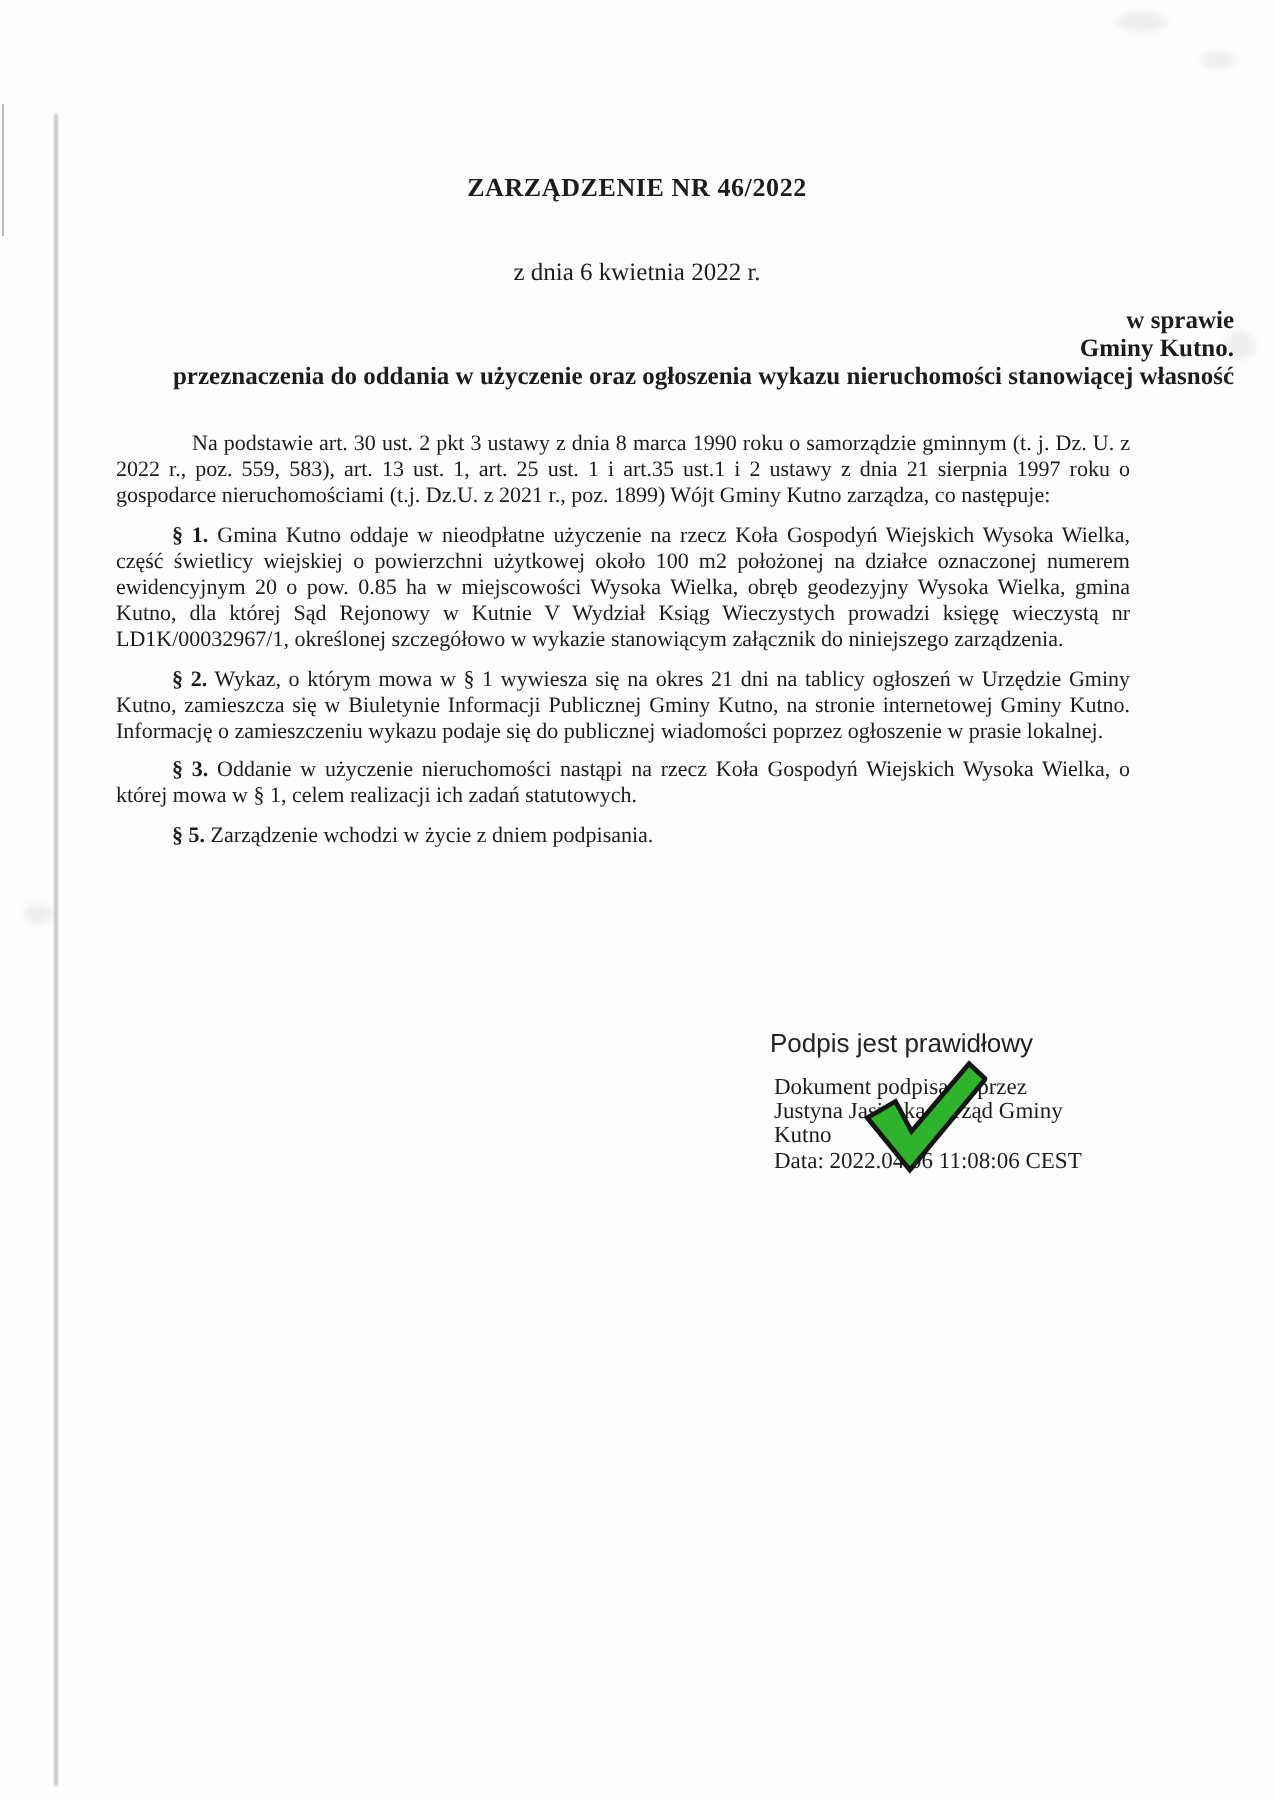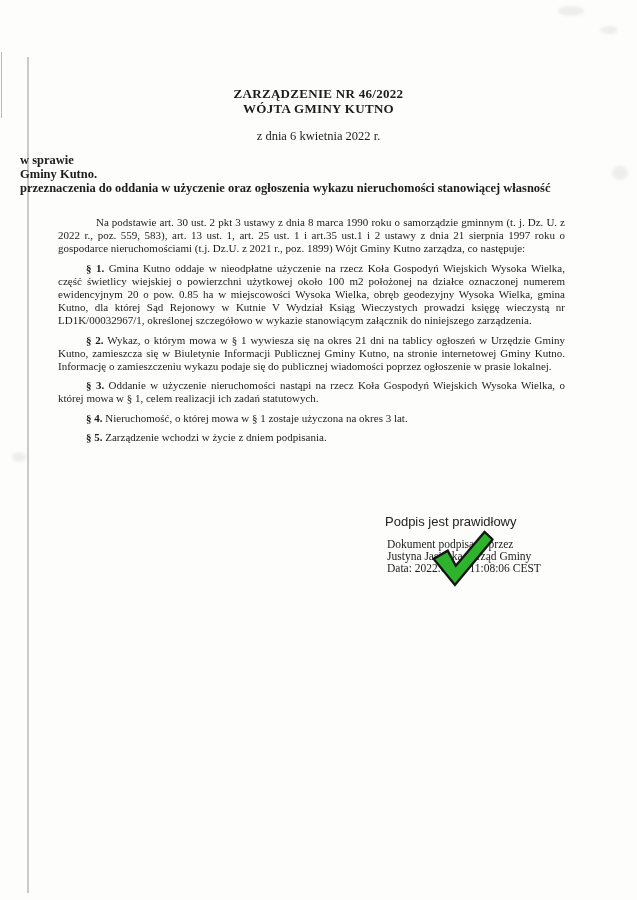--- a/index.html
+++ b/index.html
@@ -32,21 +32,21 @@
     position:absolute;left:0;top:86px;width:637px;
     text-align:center;font-weight:bold;font-size:13px;line-height:15px;
     letter-spacing:.3px;
   }
   .date-line{
     position:absolute;left:0;top:129px;width:637px;
     text-align:center;font-size:12.5px;
   }
   .subject-block{
     position:absolute;left:20px;top:153px;width:597px;
-    text-align:left;font-weight:bold;font-size:12.5px;line-height:14px;
+    text-align:right;font-weight:bold;font-size:12.5px;line-height:14px;
   }
   
   .body-block{
     position:absolute;left:58px;top:216px;width:507px;
     font-size:11px;line-height:13.2px;text-align:justify;
   }
   .body-block p{margin:0 0 6px 0;}
   .preamble{text-indent:38px;}
   .par{text-indent:28px;}
   .par b{font-weight:bold;}
@@ -75,50 +75,49 @@
 
   <div class="edge-line-left"></div>
   <div class="edge-tick-topleft"></div>
   <div class="speck sp1"></div>
   <div class="speck sp2"></div>
   <div class="speck sp3"></div>
   <div class="speck sp4"></div>
 
   <div class="title-block">
     <div>ZARZĄDZENIE NR 46/2022</div>
-    <div>WÓJTA GMINY KUTNO</div>
   </div>
 
   <div class="date-line">z dnia 6 kwietnia 2022 r.</div>
 
   <div class="subject-block">
     <div>w sprawie</div>
     <div>Gminy Kutno.</div>
     <div>przeznaczenia do oddania w użyczenie oraz ogłoszenia wykazu nieruchomości stanowiącej własność</div>
   </div>
 
   <div class="body-block">
     <p class="preamble">Na podstawie art. 30 ust. 2 pkt 3 ustawy z dnia 8 marca 1990 roku o samorządzie gminnym (t. j. Dz. U. z 2022 r., poz. 559, 583), art. 13 ust. 1, art. 25 ust. 1 i art.35 ust.1 i 2 ustawy z dnia 21 sierpnia 1997 roku o gospodarce nieruchomościami (t.j. Dz.U. z 2021 r., poz. 1899) Wójt Gminy Kutno zarządza, co następuje:</p>
 
     <p class="par"><b>§ 1.</b> <span>Gmina Kutno oddaje w nieodpłatne użyczenie na rzecz Koła Gospodyń Wiejskich Wysoka Wielka, część świetlicy wiejskiej o powierzchni użytkowej około 100 m2 położonej na działce oznaczonej numerem ewidencyjnym 20 o pow. 0.85 ha w miejscowości Wysoka Wielka, obręb geodezyjny Wysoka Wielka, gmina Kutno, dla której Sąd Rejonowy w Kutnie V Wydział Ksiąg Wieczystych prowadzi księgę wieczystą nr LD1K/00032967/1, określonej szczegółowo w wykazie stanowiącym załącznik do niniejszego zarządzenia.</span></p>
 
     <p class="par"><b>§ 2.</b> <span>Wykaz, o którym mowa w § 1 wywiesza się na okres 21 dni na tablicy ogłoszeń w Urzędzie Gminy Kutno, zamieszcza się w Biuletynie Informacji Publicznej Gminy Kutno, na stronie internetowej Gminy Kutno. Informację o zamieszczeniu wykazu podaje się do publicznej wiadomości poprzez ogłoszenie w prasie lokalnej.</span></p>
 
     <p class="par"><b>§ 3.</b> <span>Oddanie w użyczenie nieruchomości nastąpi na rzecz Koła Gospodyń Wiejskich Wysoka Wielka, o której mowa w § 1, celem realizacji ich zadań statutowych.</span></p>
 
-    <p class="par"><b>§ 4.</b> <span>Nieruchomość, o której mowa w § 1 zostaje użyczona na okres 3 lat.</span></p>
 
     <p class="par"><b>§ 5.</b> <span>Zarządzenie wchodzi w życie z dniem podpisania.</span></p>
   </div>
 
   <div class="signature">
     <div class="sig-headline">Podpis jest prawidłowy</div>
     <div class="sig-details">
       <div>Dokument podpisany przez</div>
       <div>Justyna Jasińska, Urząd Gminy</div>
+      <div>Kutno</div>
       <div>Data: 2022.04.06 11:08:06 CEST</div>
     </div>
     <svg class="sig-check" viewBox="0 0 70 70" xmlns="http://www.w3.org/2000/svg">
       <path id="check-path" d="M8 42 L22 31 L33 46 L59 5 L69 12 L35 67 Z" fill="#2db42c" stroke="#151515" stroke-width="2.6" stroke-linejoin="miter"></path>
     </svg>
   </div>
 
 </div>
 
 </body></html>

